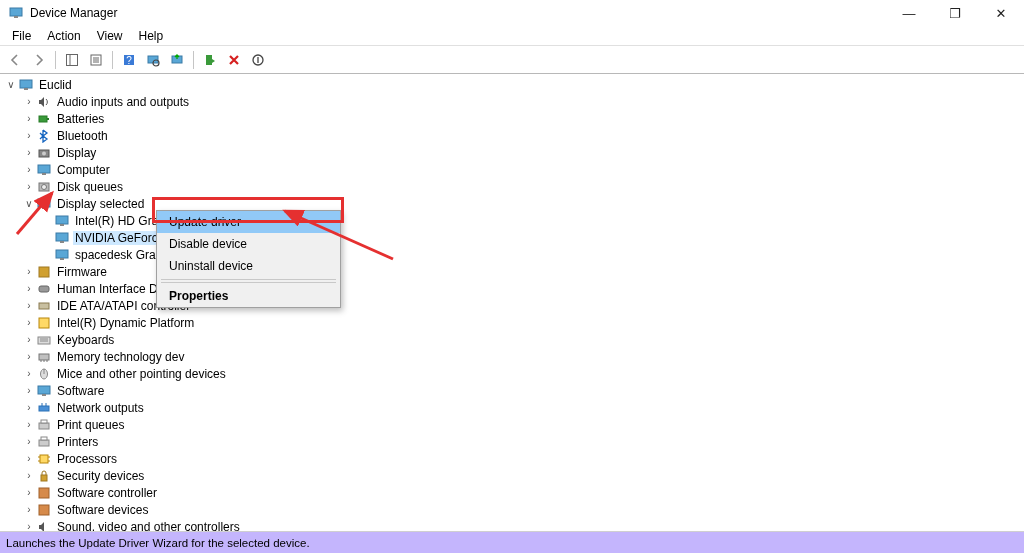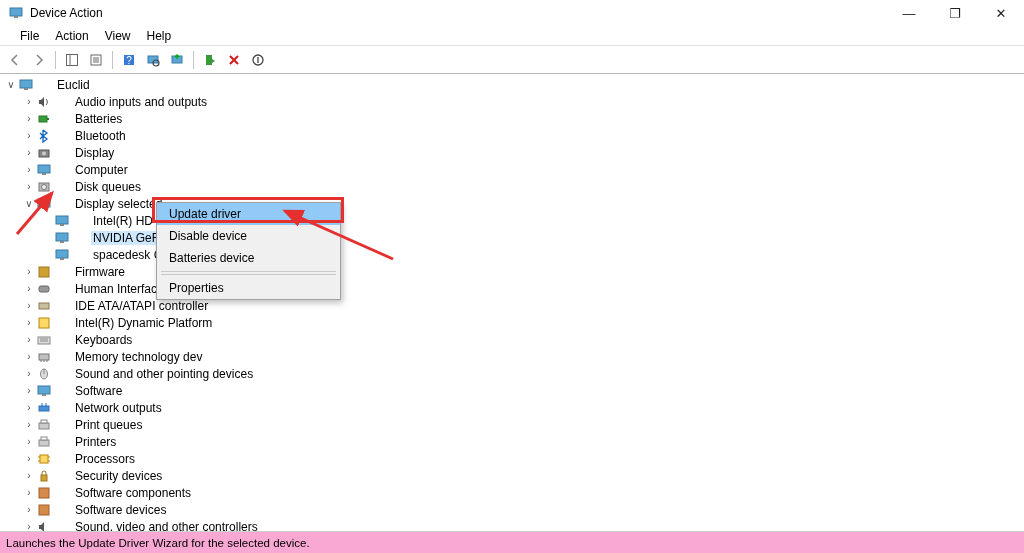--- a/index.html
+++ b/index.html
@@ -3,34 +3,34 @@
 <meta charset="utf-8">
 <style>
   * { box-sizing: border-box; }
   html, body { margin: 0; padding: 0; font-family: "Segoe UI", Tahoma, sans-serif; font-size: 12px; color: #000; background: #fff; height: 100%; }
   .window { width: 1024px; height: 553px; display: flex; flex-direction: column; background: #fff; position: relative; overflow: hidden; }
   .titlebar { display: flex; align-items: center; height: 26px; padding: 0 0 0 8px; }
   .titlebar-icon { width: 16px; height: 16px; margin-right: 6px; display:inline-flex;align-items:center;justify-content:center; }
   .titlebar-text { flex: 1; font-size: 12px; }
   .win-controls { display: flex; }
   .win-btn { width: 46px; height: 26px; display: flex; align-items: center; justify-content: center; font-size: 13px; color:#222;}
-  .menubar { display: flex; height: 20px; padding: 0 12px; border-bottom: 1px solid #e0e0e0; align-items:center;}
+  .menubar { display: flex; height: 20px; padding: 0 4px; border-bottom: 1px solid #e0e0e0; align-items:center;}
   .menu-item { padding: 2px 8px; font-size: 12px; }
   .toolbar { display: flex; align-items: center; height: 28px; padding: 2px 4px; border-bottom: 1px solid #b8b8b8; gap:2px;}
   .tool-btn { width: 22px; height: 22px; display: flex; align-items: center; justify-content: center; border: 1px solid transparent; }
   .tool-sep { width: 1px; height: 18px; background: #c5c5c5; margin: 0 3px; }
   .tree-area { flex: 1; overflow: auto; padding: 2px 4px; background:#fff; position:relative;}
   .tree { list-style: none; margin: 0; padding: 0; }
   .tree ul { list-style: none; margin: 0; padding: 0 0 0 18px; }
   .tree-node { display: flex; align-items: center; height: 17px; padding: 0; white-space: nowrap; }
   .tree-node .expander { width: 14px; height:14px; display:inline-flex; align-items:center; justify-content:center; color:#555; font-size:10px; }
   .tree-node .node-icon { width: 16px; height: 16px; display:inline-flex; align-items:center; justify-content:center; margin-right: 3px; }
-  .tree-node .node-label { padding: 0 2px; margin-left: 18px; }
+  .tree-node .node-label { padding: 0 2px; }
   .tree-node.selected .node-label { background: #cde8ff; }
-  .statusbar { height: 22px; border-top: 1px solid #d0d0d0; display:flex; align-items:center; padding: 0 6px; background:#f9a8d4; font-size:11.5px;}
+  .statusbar { height: 22px; border-top: 1px solid #d0d0d0; display:flex; align-items:center; padding: 0 6px; background:#c4b5fd; font-size:11.5px;}
   
   .context-menu { position: absolute; background: #f0f0f0; border: 1px solid #a0a0a0; box-shadow: 2px 3px 6px rgba(0,0,0,0.25); width: 185px; font-size:12px; z-index:10;}
   .ctx-item { padding: 4px 12px; display:flex; align-items:center; }
   .ctx-item.highlight { background: #91c9f7; }
   .ctx-sep { height: 1px; background: #c8c8c8; margin: 2px 4px; }
   
   svg { display:block; }
   
   .anno-rect { position:absolute; border: 3px solid #e53030; pointer-events:none; z-index:20;}
   .anno-arrow { position:absolute; z-index:21; pointer-events:none;}
@@ -41,21 +41,21 @@
 
 <div class="window">
 
   <div class="titlebar">
     <span class="titlebar-icon">
       <svg width="14" height="14" viewBox="0 0 14 14">
           <rect x="1" y="2" width="12" height="8" fill="#5aa7d6" stroke="#3a7aa6"></rect>
           <rect x="5" y="10" width="4" height="2" fill="#888"></rect>
         </svg>
     </span>
-    <span class="titlebar-text">Device Action</span>
+    <span class="titlebar-text">Device Manager</span>
     <div class="win-controls">
       <div class="win-btn">—</div>
       <div class="win-btn">❐</div>
       <div class="win-btn">✕</div>
     </div>
   </div>
 
   <div class="menubar">
     <div class="menu-item">File</div>
     <div class="menu-item">Action</div>
@@ -336,21 +336,21 @@
             </li>
             <li>
               <div class="tree-node">
                 <span class="expander">›</span>
                 <span class="node-icon">
                   <svg width="14" height="14" viewBox="0 0 14 14">
                     <ellipse cx="7" cy="7" rx="3.5" ry="5" fill="#ddd" stroke="#888"></ellipse>
                     <line x1="7" y1="2" x2="7" y2="7" stroke="#888"></line>
                   </svg>
                 </span>
-                <span class="node-label">Sound and other pointing devices</span>
+                <span class="node-label">Mice and other pointing devices</span>
               </div>
             </li>
             <li>
               <div class="tree-node">
                 <span class="expander">›</span>
                 <span class="node-icon">
                   <svg width="14" height="14" viewBox="0 0 14 14">
                     <rect x="1" y="2" width="12" height="8" fill="#5aa7d6" stroke="#3a7aa6"></rect>
                     <rect x="5" y="10" width="4" height="2" fill="#888"></rect>
                   </svg>
@@ -422,21 +422,21 @@
               </div>
             </li>
             <li>
               <div class="tree-node">
                 <span class="expander">›</span>
                 <span class="node-icon">
                   <svg width="14" height="14" viewBox="0 0 14 14">
                     <rect x="2" y="2" width="10" height="10" fill="#d68a4a" stroke="#a0602a"></rect>
                   </svg>
                 </span>
-                <span class="node-label">Software components</span>
+                <span class="node-label">Software controller</span>
               </div>
             </li>
             <li>
               <div class="tree-node">
                 <span class="expander">›</span>
                 <span class="node-icon">
                   <svg width="14" height="14" viewBox="0 0 14 14">
                     <rect x="2" y="2" width="10" height="10" fill="#d68a4a" stroke="#a0602a"></rect>
                   </svg>
                 </span>
@@ -451,27 +451,27 @@
                     <path d="M2 5h2l3-3v10l-3-3H2z" fill="#555"></path>
                   </svg>
                 </span>
                 <span class="node-label">Sound, video and other controllers</span>
               </div>
             </li>
           </ul>
       </li>
     </ul>
 
-    <div class="context-menu" id="ctx" style="left:156px; top:128px;">
+    <div class="context-menu" id="ctx" style="left:156px; top:136px;">
         <div class="ctx-item highlight">Update driver</div>
         <div class="ctx-item">Disable device</div>
-        <div class="ctx-item">Batteries device</div>
+        <div class="ctx-item">Uninstall device</div>
         <div class="ctx-sep"></div>
         <div class="ctx-sep"></div>
-        <div class="ctx-item" style="font-weight: 400;">Properties</div>
+        <div class="ctx-item" style="font-weight: 700;">Properties</div>
       </div>
 
     <div class="anno-rect" style="left:152px; top:123px; width:192px; height:26px;"></div>
 
     <svg class="anno-arrow" style="left:12px; top:105px;" width="60" height="60">
       <defs>
           <marker id="ah1" markerWidth="8" markerHeight="8" refX="6" refY="3" orient="auto">
             <path d="M0,0 L7,3 L0,6 Z" fill="#e53030"></path>
           </marker>
         </defs>

